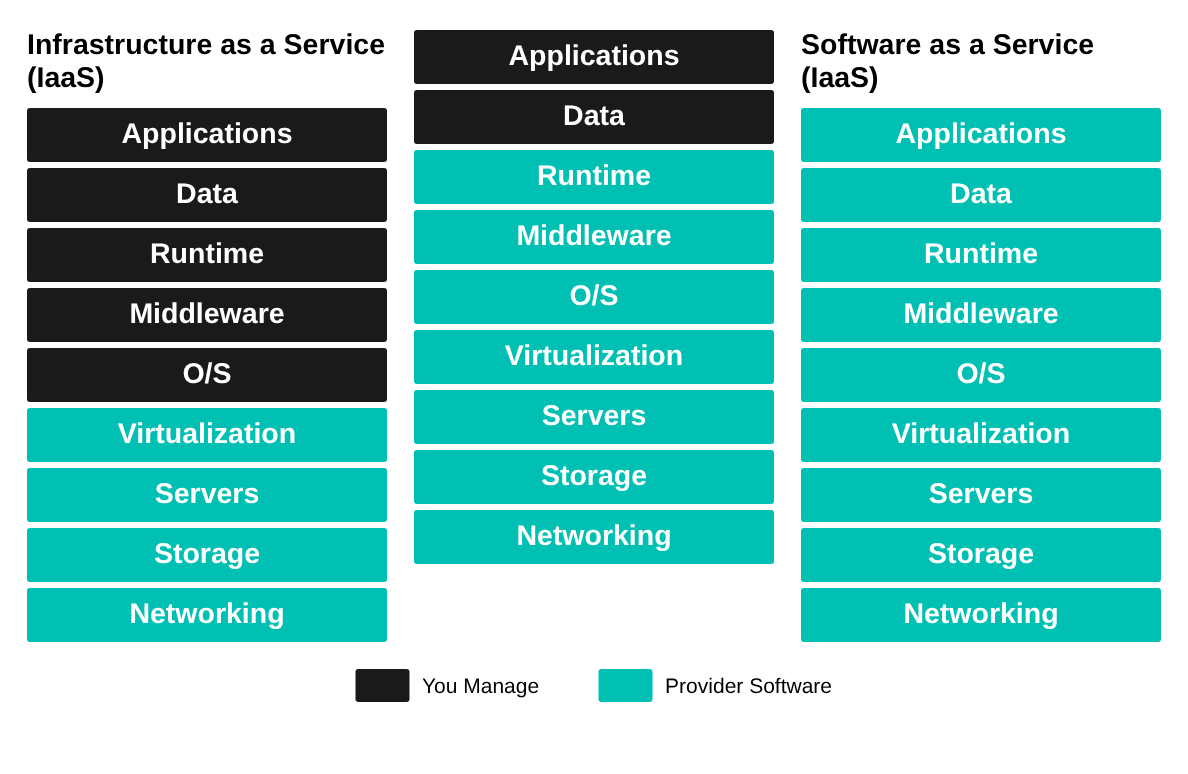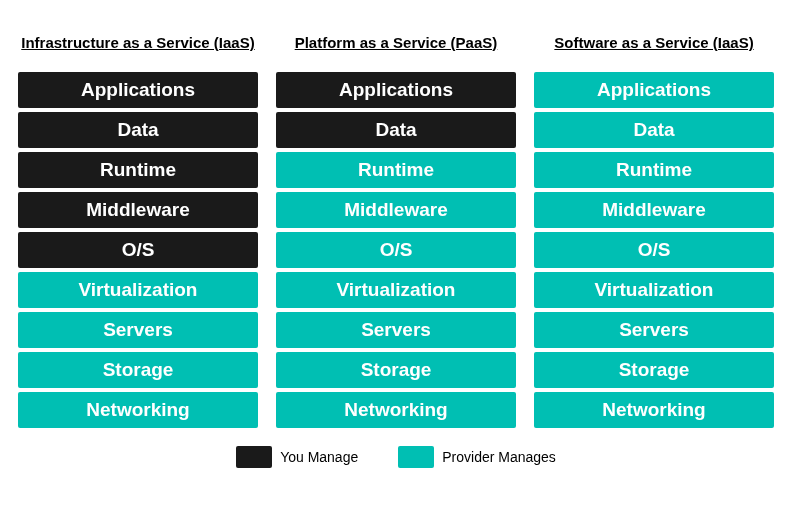--- a/index.html
+++ b/index.html
@@ -24,27 +24,26 @@
 
     .column {
       display: flex;
       flex-direction: column;
       width: 240px;
     }
 
     .column-header {
       text-align: left;
       font-weight: bold;
-      font-size: 15px;
+      font-size: 19px;
       margin-bottom: 8px;
       min-height: 44px;
       display: flex;
       align-items: center;
       justify-content: center;
-      text-decoration: underline;
     }
 
     .row-item {
       height: 36px;
       display: flex;
       align-items: center;
       justify-content: center;
       font-size: 19px;
       font-weight: bold;
       color: #fff;
@@ -105,21 +104,20 @@
       <div class="row-item dark">Data</div>
       <div class="row-item dark">Runtime</div>
       <div class="row-item dark">Middleware</div>
       <div class="row-item dark">O/S</div>
       <div class="row-item teal">Virtualization</div>
       <div class="row-item teal">Servers</div>
       <div class="row-item teal">Storage</div>
       <div class="row-item teal">Networking</div>
     </div>
     <div class="column">
-      <div class="column-header">Platform as a Service (PaaS)</div>
       <div class="row-item dark">Applications</div>
       <div class="row-item dark">Data</div>
       <div class="row-item teal">Runtime</div>
       <div class="row-item teal">Middleware</div>
       <div class="row-item teal">O/S</div>
       <div class="row-item teal">Virtualization</div>
       <div class="row-item teal">Servers</div>
       <div class="row-item teal">Storage</div>
       <div class="row-item teal">Networking</div>
     </div>
@@ -137,15 +135,15 @@
     </div>
   </div>
 
 <div class="legend">
     <div class="legend-item">
       <div class="legend-box dark"></div>
       <span class="legend-label">You Manage</span>
     </div>
     <div class="legend-item">
       <div class="legend-box teal"></div>
-      <span class="legend-label">Provider Manages</span>
+      <span class="legend-label">Provider Software</span>
     </div>
   </div>
 
 </body></html>

